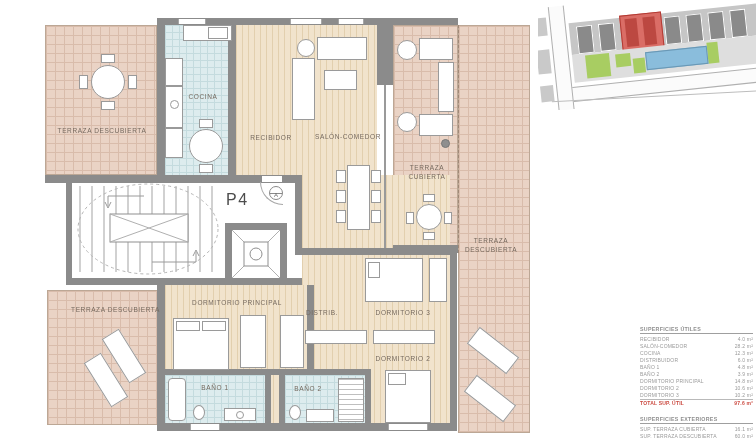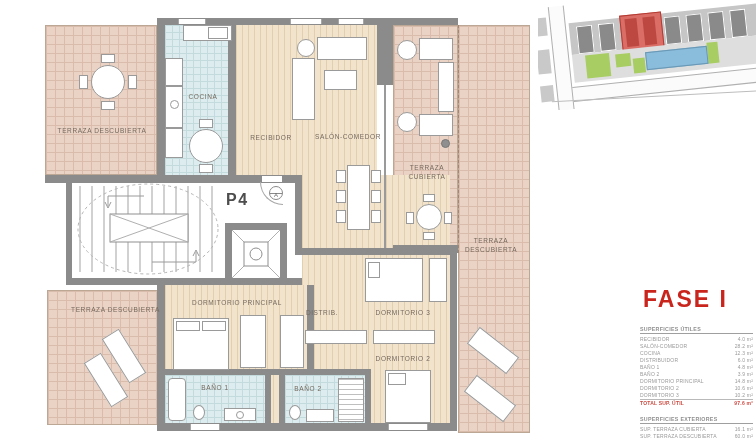--- a/index.html
+++ b/index.html
@@ -25,21 +25,21 @@
   .win{background:#ffffff;border-left:1px solid #a5a5a5;border-right:1px solid #a5a5a5;box-sizing:border-box;}
   
   .furn{background:#ffffff;border:1px solid #9a9a9a;box-sizing:border-box;}
   .round{border-radius:50%;}
   .shower{background:#fff repeating-linear-gradient(#bfbfbf 0 1px,transparent 1px 5px);border:1px solid #9a9a9a;box-sizing:border-box;}
   .darkdot{background:#8f8f8f;border-radius:50%;border:1px solid #777;box-sizing:border-box;}
   .arc{border:1px solid #a6a6a6;border-right:none;border-top:none;border-radius:0 0 0 100%;box-sizing:border-box;}
   
   .rlabel{position:absolute;font-size:6.5px;letter-spacing:0.6px;color:#75695e;
           text-align:center;line-height:1.4;}
-  .p4{position:absolute;font-size:16px;font-weight:700;letter-spacing:1.5px;color:#4d4d4d;}
+  .p4{position:absolute;font-size:16px;font-weight:400;letter-spacing:1.5px;color:#4d4d4d;}
   .marker{position:absolute;width:14px;height:14px;border:1px solid #8a8a8a;border-radius:50%;
           box-sizing:border-box;font-size:6px;color:#6d6d6d;text-align:center;line-height:16px;
           background:linear-gradient(#fff 6px,#8a8a8a 6px,#8a8a8a 7px,#fff 7px);}
   
   .fase{position:absolute;left:643px;top:286px;font-size:23px;font-weight:700;
         letter-spacing:2px;color:#c9251d;}
   .areas{position:absolute;left:640px;top:326px;width:113px;color:#9a9a9a;}
   .stitle{font-size:5.3px;font-weight:700;letter-spacing:0.3px;color:#8f8f8f;
           border-bottom:1px solid #9f9f9f;padding-bottom:1px;height:6px;line-height:6px;}
   .srow{display:flex;justify-content:space-between;font-size:5px;height:7px;line-height:7px;letter-spacing:0.2px;}
@@ -243,21 +243,20 @@
       <div class="abs" style="left:108px;top:55px;width:60px;height:16px;background:#8abddc;border:1px solid #6a98b5;"></div>
       <div class="abs" style="left:18px;top:82px;width:212px;height:13px;background:#fbfbfb;border-top:1px solid #b0b0b0;border-bottom:1px solid #b0b0b0;"></div>
       <div class="abs" style="left:16px;top:0;width:14px;height:104px;background:#fbfbfb;border-left:1px solid #b0b0b0;border-right:1px solid #b0b0b0;"></div>
       <div class="abs" style="left:0;top:10px;width:13px;height:18px;background:#c9c9c9;"></div>
       <div class="abs" style="left:0;top:42px;width:13px;height:24px;background:#c9c9c9;"></div>
       <div class="abs" style="left:0;top:78px;width:13px;height:16px;background:#c9c9c9;"></div>
       <div class="abs" style="left:10px;top:100px;width:230px;height:1px;background:#bdbdbd;transform:rotate(3deg);"></div>
     </div>
   </div>
 
-  <div class="fase">FASE I</div>
 
   <div class="areas">
     <div class="stitle">SUPERFICIES ÚTILES</div>
     <div style="height:2px;"></div>
     <div class="srow">
         <span>RECIBIDOR</span>
         <span class="tval">4.0 m²</span>
       </div>
     <div class="srow">
         <span>SALÓN-COMEDOR</span>

